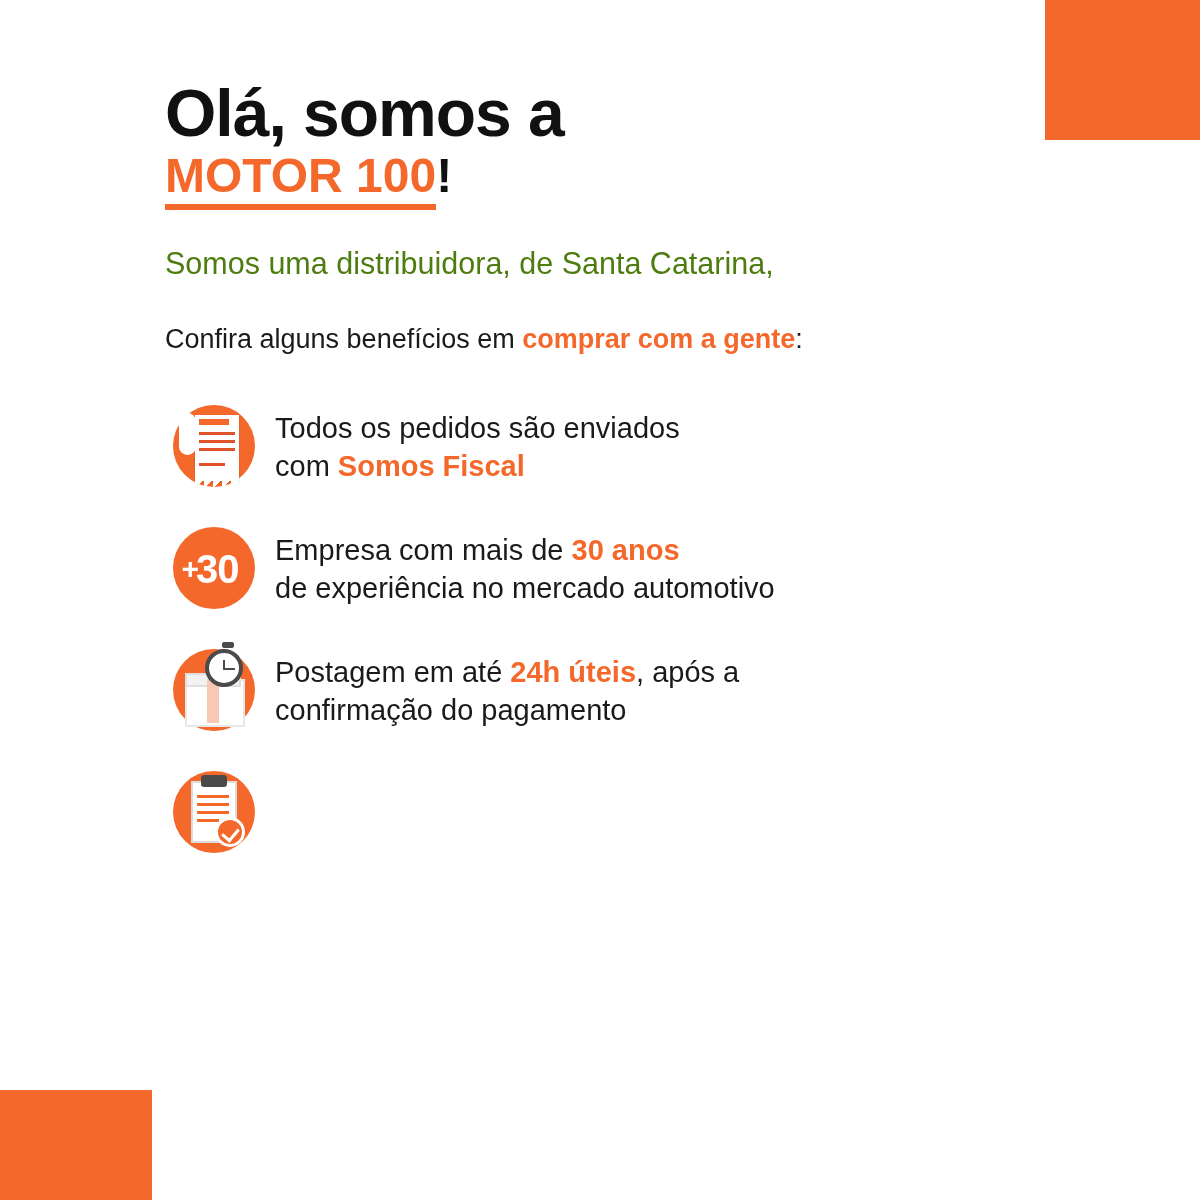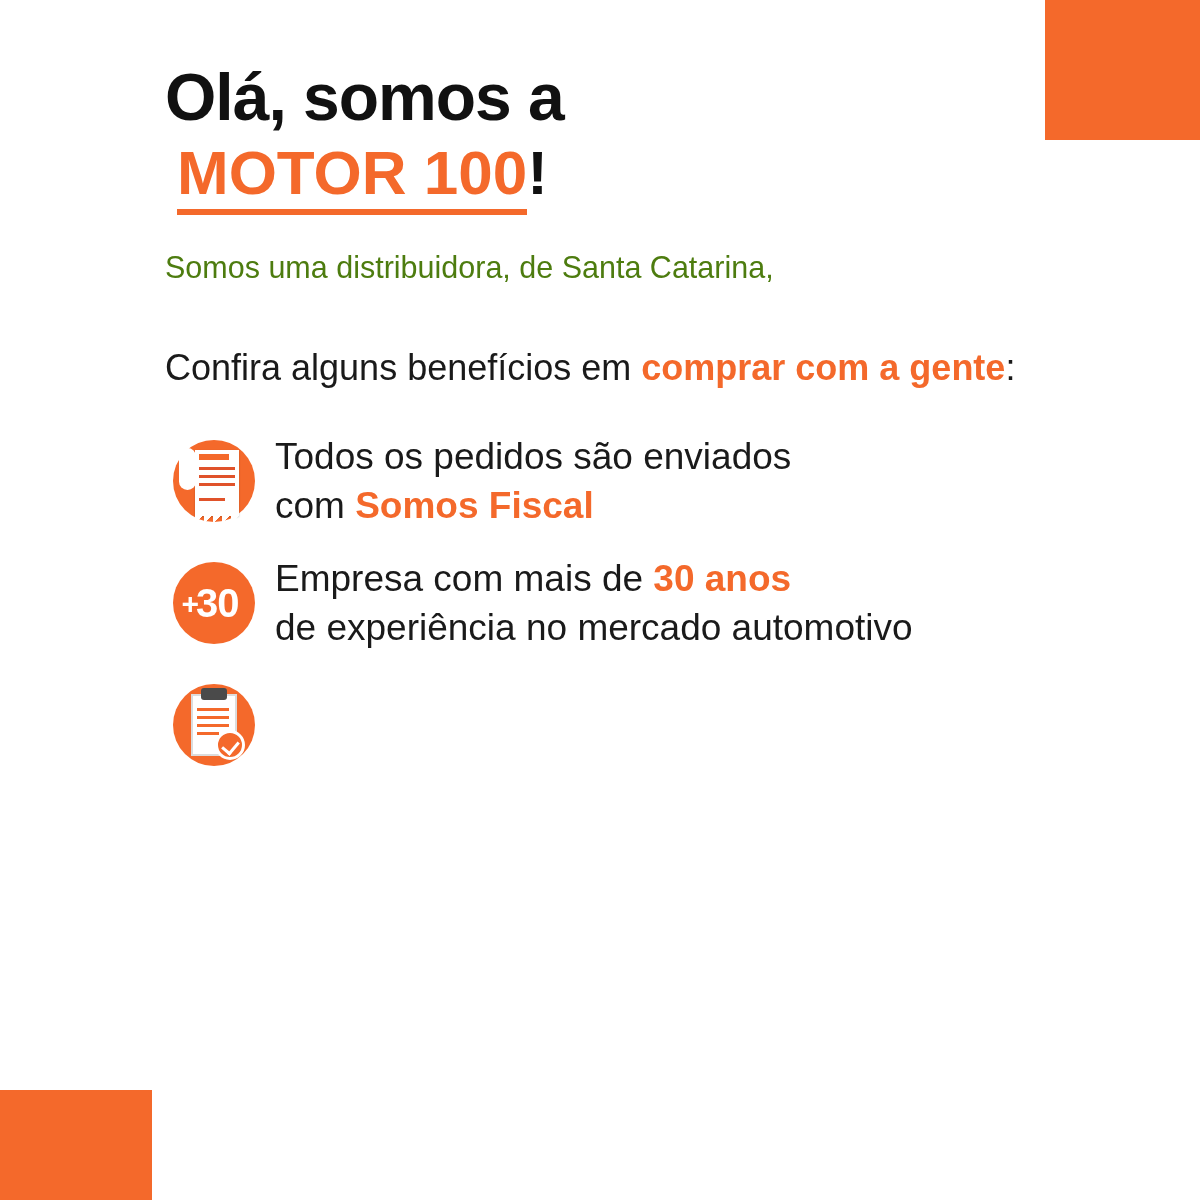--- a/index.html
+++ b/index.html
@@ -34,62 +34,62 @@
     left: 0;
     bottom: 0;
     width: 152px;
     height: 110px;
     background: #f4692b;
   }
 
   .content {
     position: absolute;
     left: 165px;
-    top: 64px;
+    top: 80px;
     width: 930px;
   }
 
   
   .headline-1 {
     font-size: 66px;
     font-weight: bold;
     color: #111111;
     letter-spacing: -1px;
     line-height: 1.0;
     margin: 0 0 6px 0;
   }
   .headline-2 {
-    font-size: 62px;
+    font-size: 48px;
     font-weight: bold;
     color: #111111;
     letter-spacing: 0px;
     line-height: 1.0;
-    margin: 12px;
+    margin: 0;
     white-space: nowrap;
   }
   .headline-2 .brand {
     color: #f4692b;
     border-bottom: 6px solid #f4692b;
     padding-bottom: 2px;
   }
   .headline-2 .excl {
     color: #111111;
   }
 
   
   .intro {
     margin-top: 42px;
     font-size: 30.5px;
     color: #4d7c0f;
     line-height: 1.42;
     max-width: 900px;
   }
   .benefits-lead {
-    margin-top: 54px;
-    font-size: 36px;
+    margin-top: 36px;
+    font-size: 27px;
     color: #1a1a1a;
     line-height: 1.4;
   }
   .benefits-lead .accent {
     color: #f4692b;
     font-weight: bold;
   }
 
   
   .benefits {
@@ -104,21 +104,21 @@
   .benefit-icon {
     width: 96px;
     min-width: 96px;
     height: 96px;
     position: relative;
     display: flex;
     align-items: center;
     justify-content: center;
   }
   .benefit-text {
-    font-size: 37px;
+    font-size: 29px;
     color: #1a1a1a;
     line-height: 1.32;
     padding-left: 14px;
   }
   .benefit-text .accent {
     color: #f4692b;
     font-weight: bold;
   }
 
   
@@ -429,20 +429,38 @@
               <span>30</span>
             </div>
         </div>
         <div class="benefit-text">
           <span>Empresa com mais de </span><span class="accent">30 anos</span><br>
           <span>de experiência no mercado automotivo</span>
         </div>
       </div>
 
 
+      <div class="benefit-row">
+        <div class="benefit-icon">
+          <div class="circle"></div>
+          <div class="icon-inner">
+            <div class="box"></div>
+            <div class="box-lid"></div>
+            <div class="box-tape"></div>
+            <div class="watch">
+              <div class="watch-hand-1"></div>
+              <div class="watch-hand-2"></div>
+            </div>
+          </div>
+        </div>
+        <div class="benefit-text">
+          <span>Postagem em até </span><span class="accent">24h úteis</span><span>, após a</span><br>
+          <span>confirmação do pagamento</span>
+        </div>
+      </div>
 
       <div class="benefit-row">
         <div class="benefit-icon">
           <div class="circle"></div>
           <div class="icon-inner">
             <div class="clip-board"></div>
             <div class="clip-top"></div>
             <div class="clip-line cl1"></div>
             <div class="clip-line cl2"></div>
             <div class="clip-line cl3"></div>

